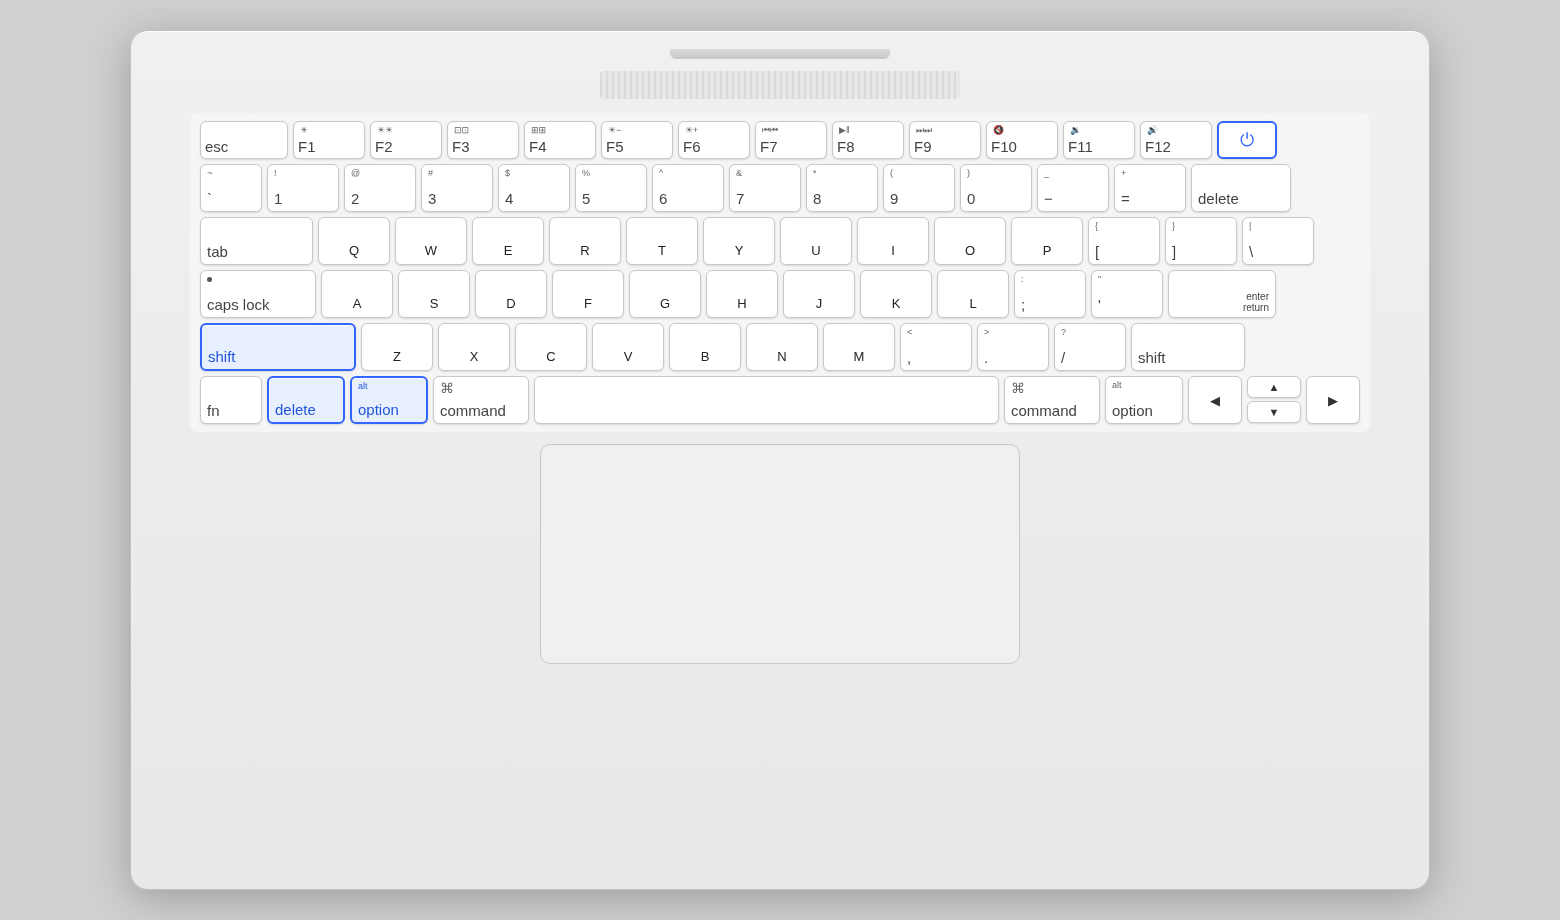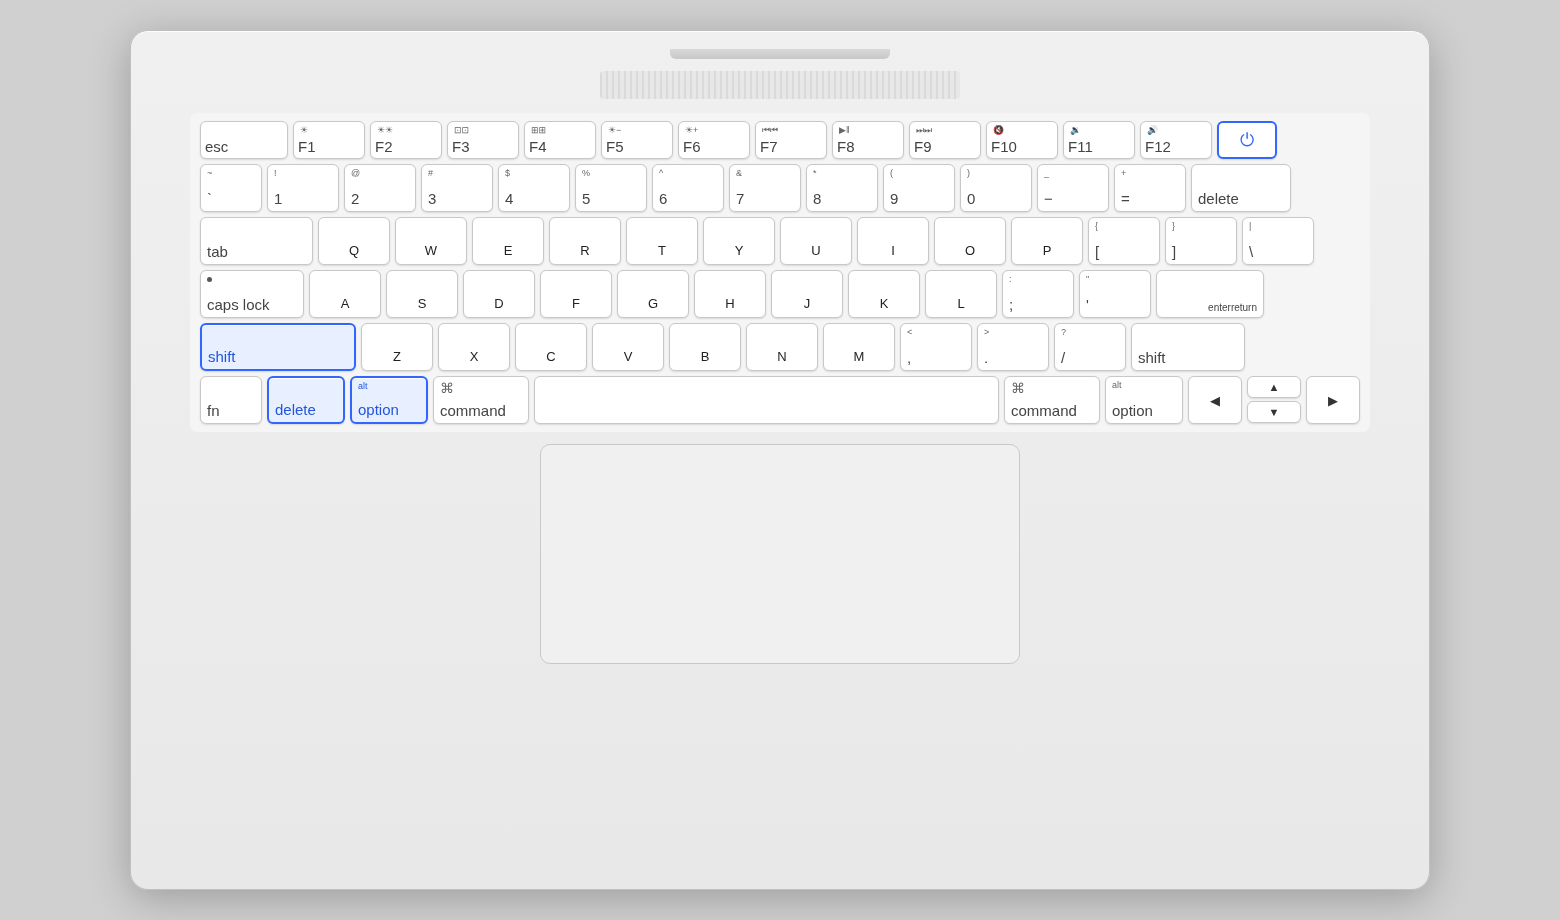--- a/index.html
+++ b/index.html
@@ -141,21 +141,21 @@
     .key-num { width: 72px; }
     .key-delete { width: 100px; justify-content: flex-end; align-items: flex-start; }
 
     
     .key-tab { width: 113px; }
     .key-letter { width: 72px; }
     .key-bracket { width: 72px; }
     .key-backslash { width: 72px; }
 
     
-    .key-capslock { width: 104px; }
+    .key-capslock { width: 116px; }
     .key-enter {
       width: 108px;
       justify-content: flex-end;
       align-items: flex-end;
     }
 
     
     .key-shift-left { width: 156px; }
     .key-shift-right { width: 114px; justify-content: flex-end; align-items: flex-end; }
 
@@ -193,20 +193,21 @@
       margin-bottom: 8px;
     }
 
     .fn-icon {
       font-size: 9px;
       color: #555;
     }
 
     .key-enter .enter-labels {
       display: flex;
+      flex-direction: column;
       align-items: flex-end;
       font-size: 10px;
       color: #444;
     }
 
     .dot-indicator {
       width: 5px;
       height: 5px;
       background: #555;
       border-radius: 50%;

